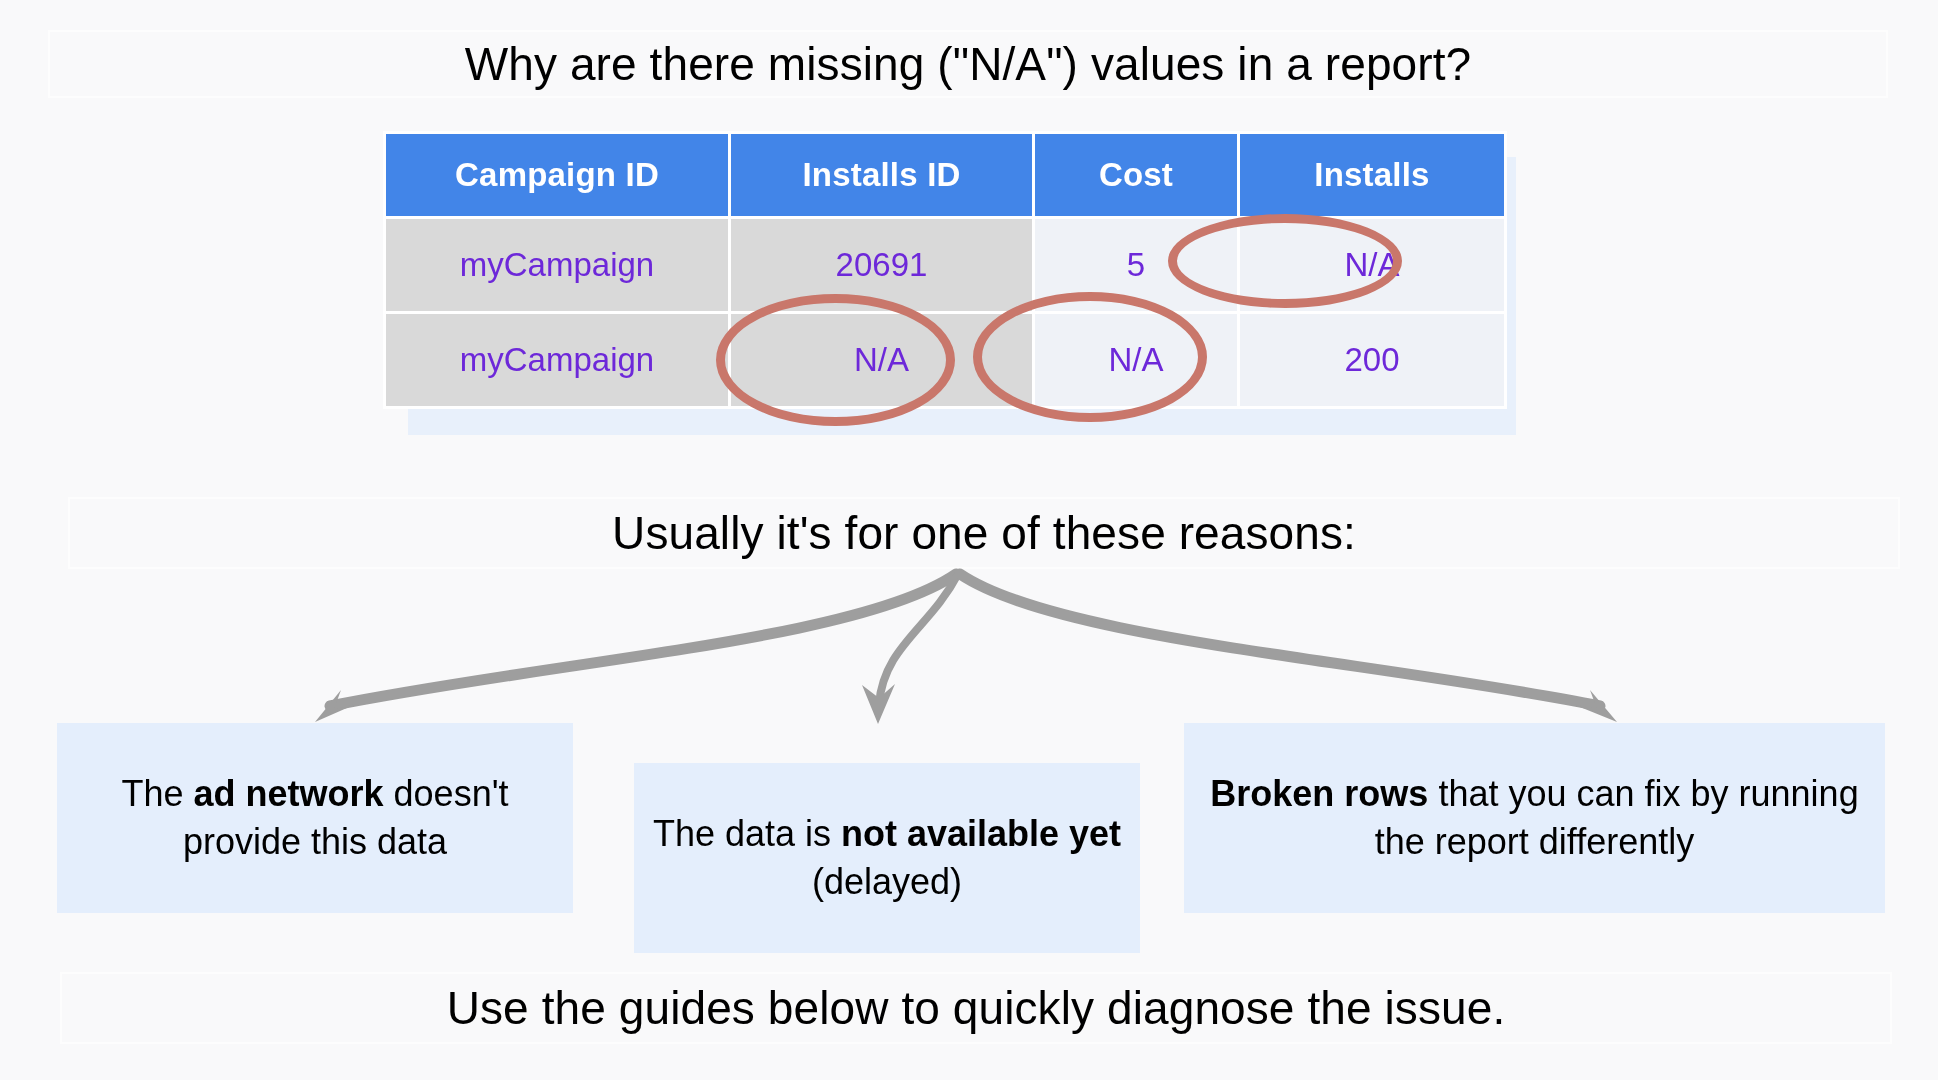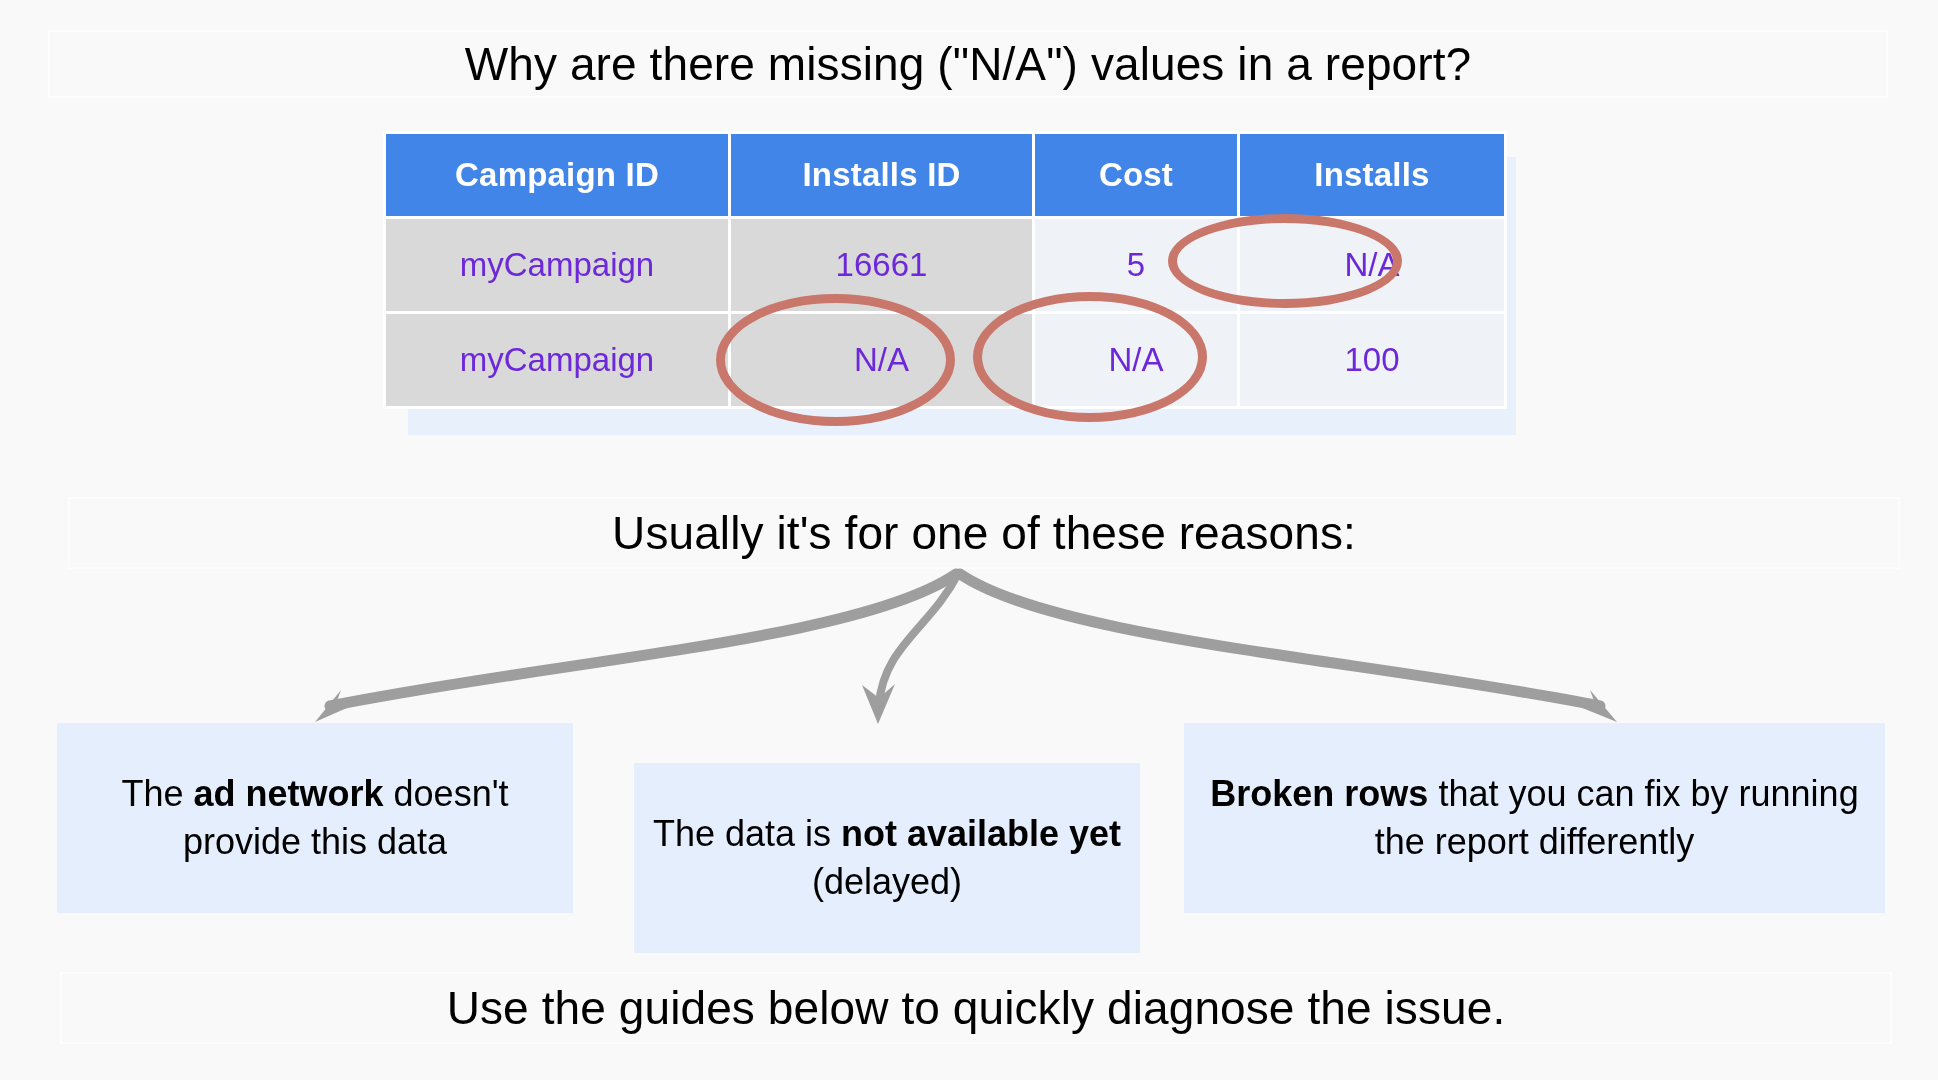--- a/index.html
+++ b/index.html
@@ -147,29 +147,29 @@
       <tr>
         <th>Campaign ID</th>
         <th>Installs ID</th>
         <th>Cost</th>
         <th>Installs</th>
       </tr>
     </thead>
     <tbody>
       <tr>
         <td class="shade-a">myCampaign</td>
-        <td class="shade-a">16661</td>
+        <td class="shade-a">20691</td>
         <td class="shade-b">5</td>
         <td class="shade-b">N/A</td>
       </tr>
       <tr>
         <td class="shade-a">myCampaign</td>
         <td class="shade-a">N/A</td>
         <td class="shade-b">N/A</td>
-        <td class="shade-b">100</td>
+        <td class="shade-b">200</td>
       </tr>
     </tbody>
   </table>
 
   <div class="annot-ellipse" id="ellipse-installs"></div>
   <div class="annot-ellipse" id="ellipse-publisher"></div>
   <div class="annot-ellipse" id="ellipse-cost"></div>
 
   <div class="banner" id="banner-reasons">Usually it's for one of these reasons:</div>
 

